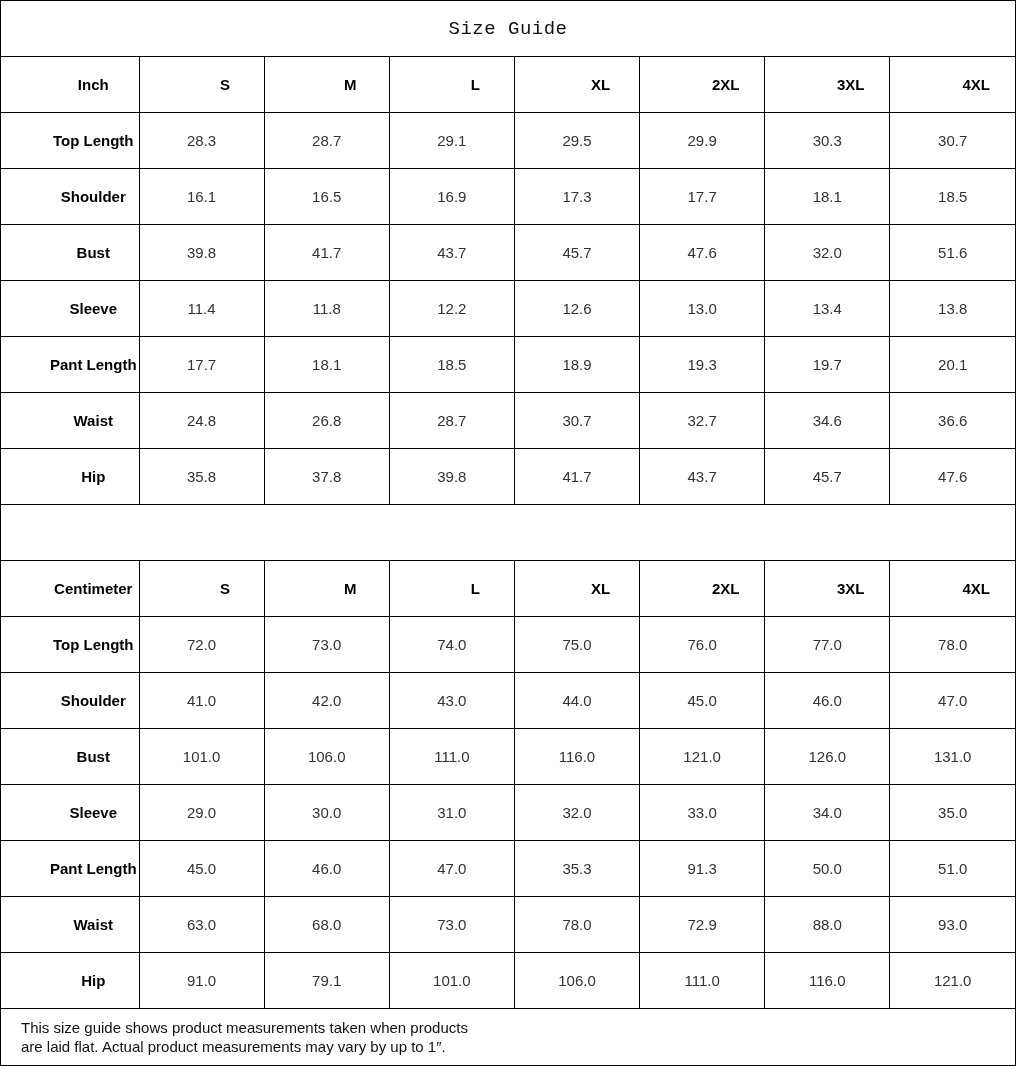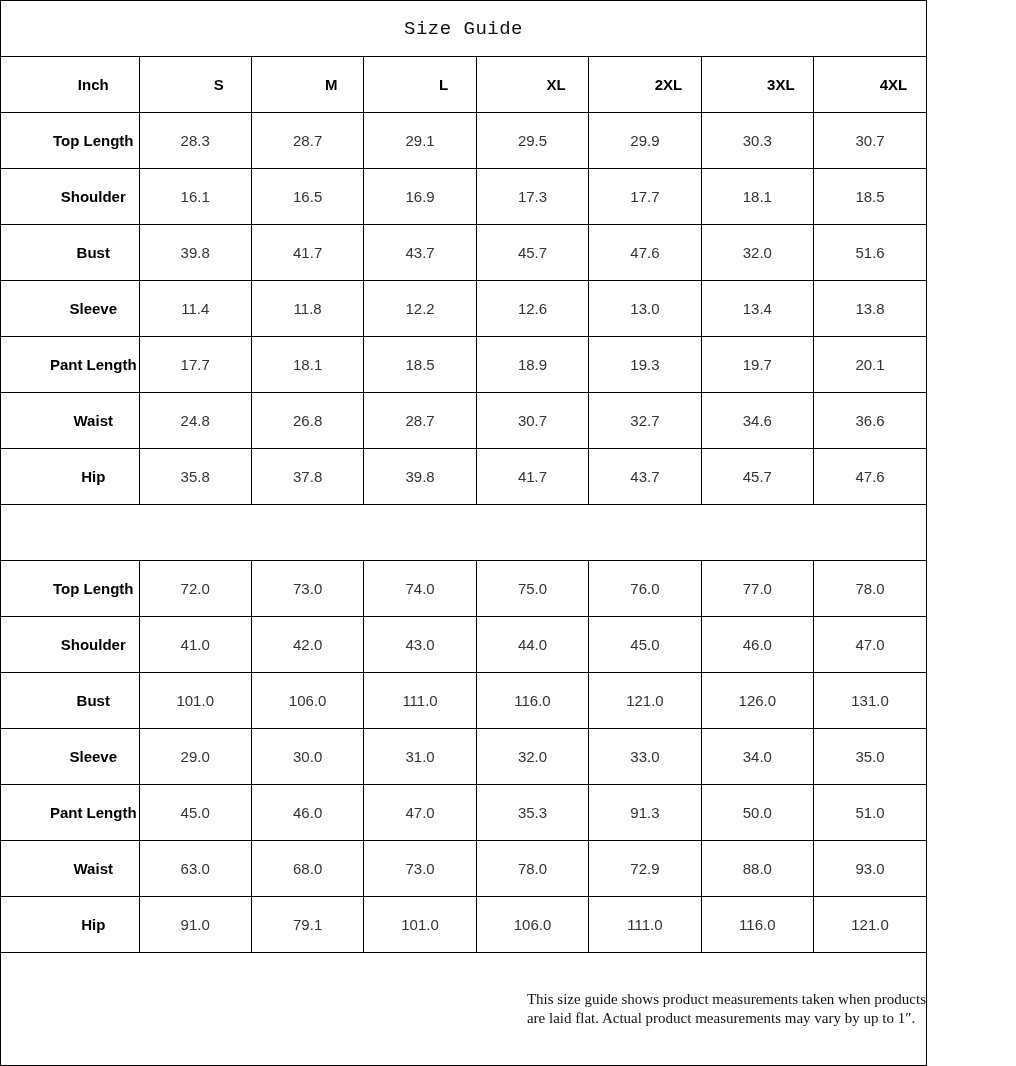--- a/index.html
+++ b/index.html
@@ -3,21 +3,21 @@
 <meta charset="utf-8">
 <style>
   html,body{margin:0;padding:0;background:#ffffff;}
   body{
     width:1016px;height:1066px;
     font-family:"Liberation Sans",sans-serif;
     -webkit-font-smoothing:antialiased;
   }
   .guide{
     box-sizing:border-box;
-    width:927px;height:1066px;
+    width:1016px;height:1066px;
     border:1px solid #000;
     display:flex;flex-direction:column;
     background:#fff;
   }
   .title-row{
     box-sizing:border-box;
     height:56px;flex:0 0 56px;
     border-bottom:1px solid #000;
     display:flex;align-items:center;justify-content:center;
     font-family:"Liberation Mono","DejaVu Sans Mono",monospace;
@@ -47,22 +47,22 @@
   table.size-table tr > *:last-child{border-right:none;}
   table.size-table tr:first-child > *{border-top:none;}
   .spacer{
     box-sizing:border-box;
     height:56px;flex:0 0 56px;
     border-bottom:1px solid #000;
     background:#fff;
   }
   .footnote{
     flex:1 1 auto;
-    display:flex;align-items:center;justify-content:flex-end;
-    font-family:Liberation Serif, serif;
+    display:flex;align-items:center;justify-content:flex-start;
+    font-family:Liberation Sans, sans-serif;
     font-size:15px;color:#111;
   }
   .footnote-inner{
     text-align:left;
     line-height:19px;
     padding-left:20px;
   }
 </style>
 </head>
 <body>
@@ -174,20 +174,30 @@
         <col>
         <col>
         <col>
         <col>
         <col>
         <col>
         <col>
       </colgroup>
     <tbody>
         <tr>
+          <th>Centimeter</th>
+          <th>S</th>
+          <th>M</th>
+          <th>L</th>
+          <th>XL</th>
+          <th>2XL</th>
+          <th>3XL</th>
+          <th>4XL</th>
+        </tr>
+        <tr>
           <th>Top Length</th>
           <td>72.0</td>
           <td>73.0</td>
           <td>74.0</td>
           <td>75.0</td>
           <td>76.0</td>
           <td>77.0</td>
           <td>78.0</td>
         </tr>
         <tr>

